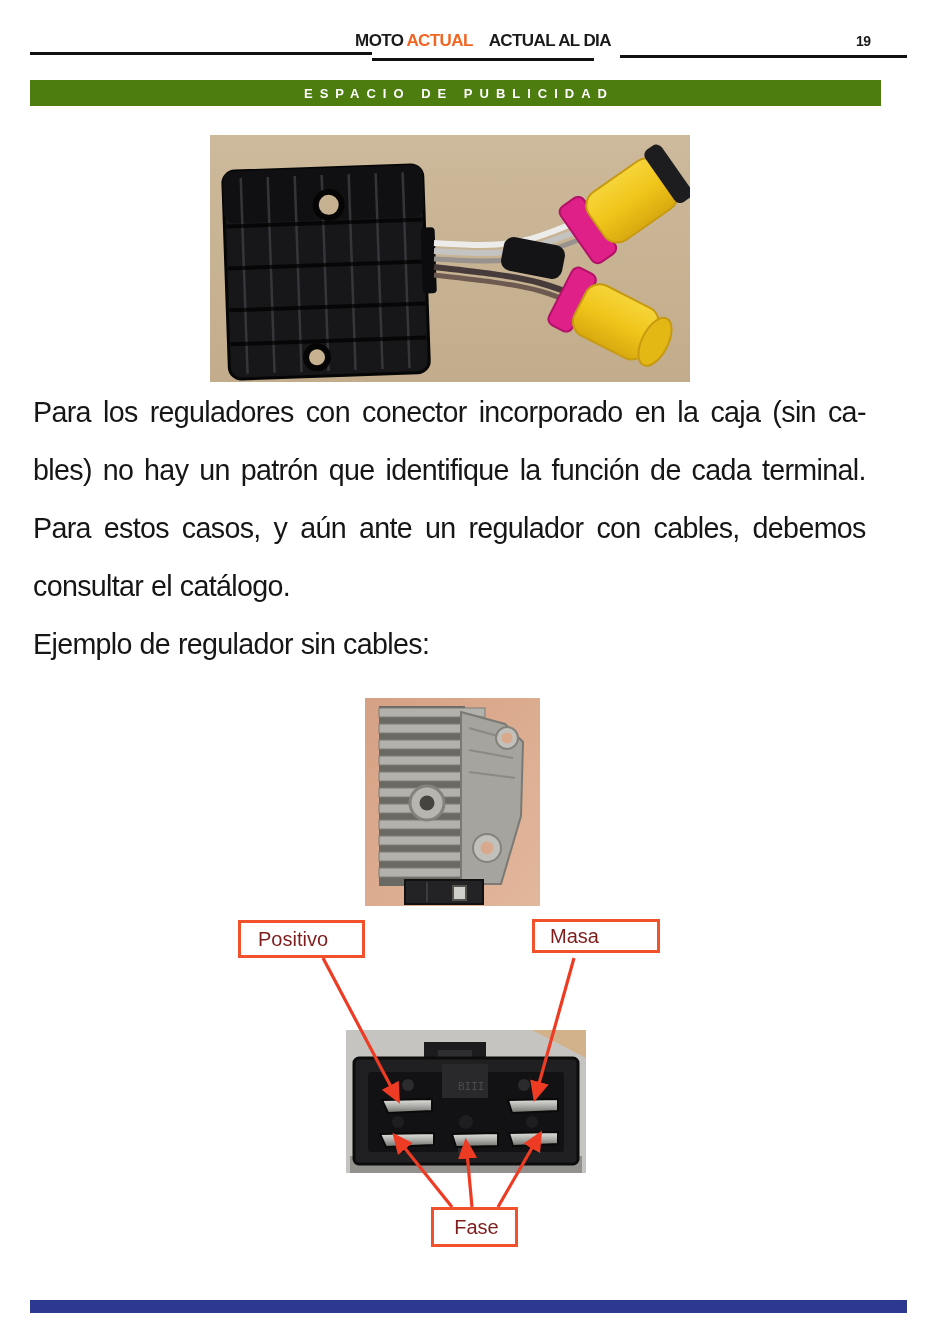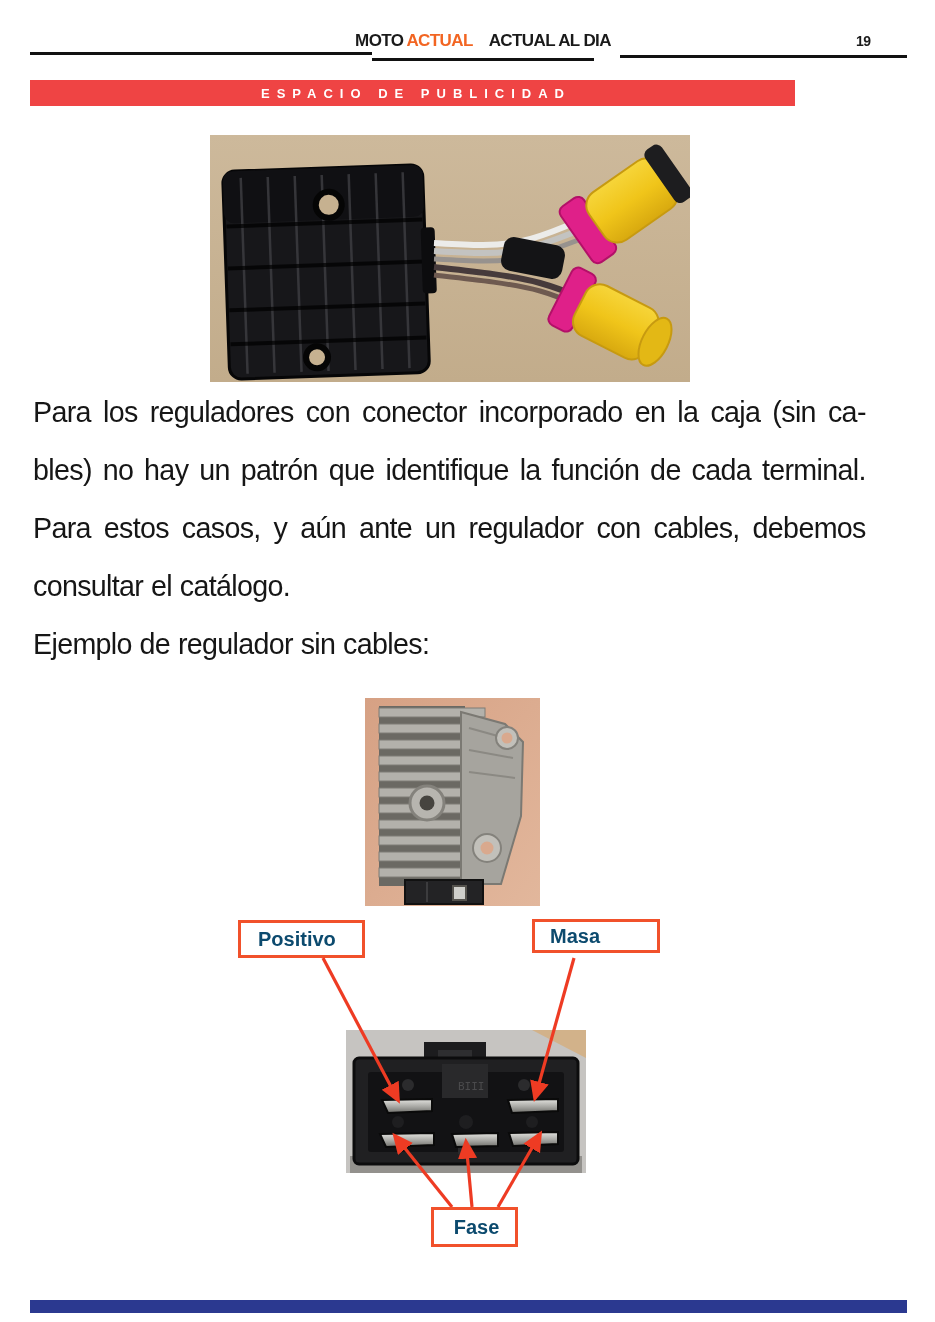--- a/index.html
+++ b/index.html
@@ -13,40 +13,40 @@
   .masthead{
     position:absolute;left:372px;top:31px;width:222px;height:27px;
     border-bottom:3px solid #111;display:flex;justify-content:center;
     font-weight:bold;font-size:17px;letter-spacing:-.6px;white-space:nowrap;
   }
   .masthead .accent{color:#f26522;margin-left:3px;}
   .masthead .vdiv{display:inline-block;width:2px;height:19px;background:#111;margin:0 7px 2px 9px;}
   .rule-right{position:absolute;left:620px;top:55px;width:287px;height:3px;background:#111;}
   
   .banner{
-    position:absolute;left:30px;top:80px;width:765px;height:26px;background:#ef4444;
+    position:absolute;left:30px;top:80px;width:851px;height:26px;background:#4d7c0f;
     color:#fff;font-weight:bold;font-size:13px;letter-spacing:7px;text-indent:7px;
     display:flex;align-items:center;justify-content:center;
   }
   
   .fig{position:absolute;display:block;}
   #fig1{left:210px;top:135px;}
   #fig2{left:365px;top:698px;}
   #fig3{left:346px;top:1030px;}
   
   .bodytext{position:absolute;left:33px;top:383px;width:905px;transform:scaleX(0.955);transform-origin:left top;}
   .bodytext .line{
     height:58px;line-height:58px;font-size:30px;letter-spacing:-.7px;word-spacing:.5px;
     color:#161616;white-space:nowrap;
   }
   .bodytext .line.just{white-space:normal;text-align:justify;text-align-last:justify;width:872px;}
   
   .callout{
     position:absolute;background:#fff;border:3px solid #f1512b;box-sizing:border-box;
-    font-weight:bold;font-size:20px;color:#0c4a6e;display:flex;align-items:center;
+    font-weight:normal;font-size:20px;color:#7f1d1d;display:flex;align-items:center;
   }
   #lbl-positivo{left:238px;top:920px;width:127px;height:38px;padding-left:17px;}
   #lbl-masa{left:532px;top:919px;width:128px;height:34px;padding-left:15px;}
   #lbl-fase{left:431px;top:1207px;width:87px;height:40px;justify-content:center;padding-left:4px;}
   
   #arrows{position:absolute;left:0;top:0;width:935px;height:1322px;pointer-events:none;}
   
   .footer-rule{position:absolute;left:30px;top:1300px;width:877px;height:13px;background:#2b3990;}
 </style>
 </head>

